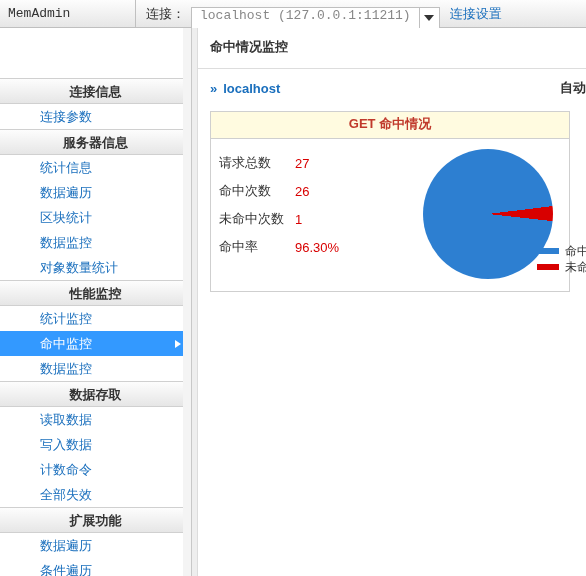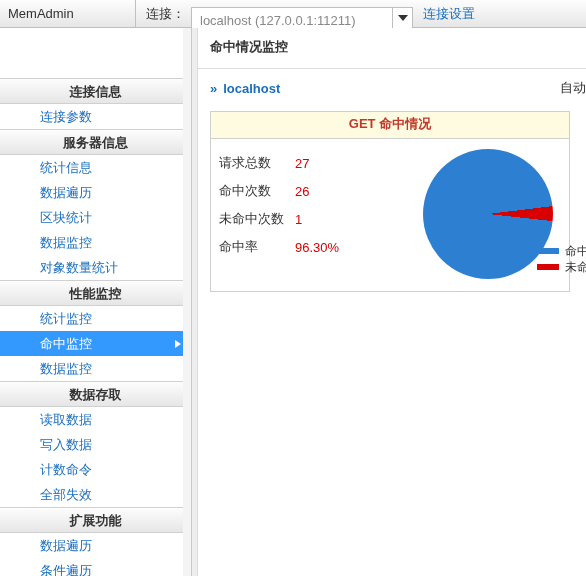--- a/index.html
+++ b/index.html
@@ -13,37 +13,38 @@
     overflow: hidden;
   }
   
   .topbar {
     height: 28px;
     background: linear-gradient(#fdfdfd, #e6e6e6);
     border-bottom: 1px solid #bfbfbf;
     display: flex;
     align-items: center;
     font-size: 13px;
+    font-family: Liberation Mono, monospace;
   }
   .topbar .app {
     width: 136px;
     padding-left: 8px;
     font-weight: normal;
     border-right: 1px solid #c0c0c0;
     height: 100%;
     display: flex;
     align-items: center;
   }
   .topbar .conn-label {
     padding: 0 6px 0 10px;
     text-align: center;
   }
   .topbar .conn-select {
     display: flex;
-    align-items: flex-end;
+    align-items: flex-start;
     height: 22px;
     border: 1px solid #bfbfbf;
     background: #fff;
     margin-top: 8px;
   }
   .topbar .conn-select .val {
     padding: 0 8px;
     min-width: 200px;
     color: #888;
   }
@@ -142,21 +143,21 @@
   }
   .crumb {
     display: flex;
     align-items: center;
     padding-left: 12px;
     font-size: 13px;
   }
   .crumb .chev { color: #1a6fbd; font-weight: bold; margin-right: 8px; letter-spacing: -2px;}
   .crumb .host { color: #1a6fbd; font-weight: bold; margin-right: 10px;}
   .crumb .ip   { color: #333; }
-  .crumb .auto { margin-left: auto; padding-right: 0; color: #333;}
+  .crumb .auto { margin-left: auto; padding-right: 0; color: #333; font-weight: bold;}
   .panel {
     margin: 14px 0 0 12px;
     border: 1px solid #cfcfcf;
     width: 360px;
   }
   .panel-header {
     background: #fffbe0;
     border-bottom: 1px solid #cfcfcf;
     text-align: center;
     color: #c0392b;

